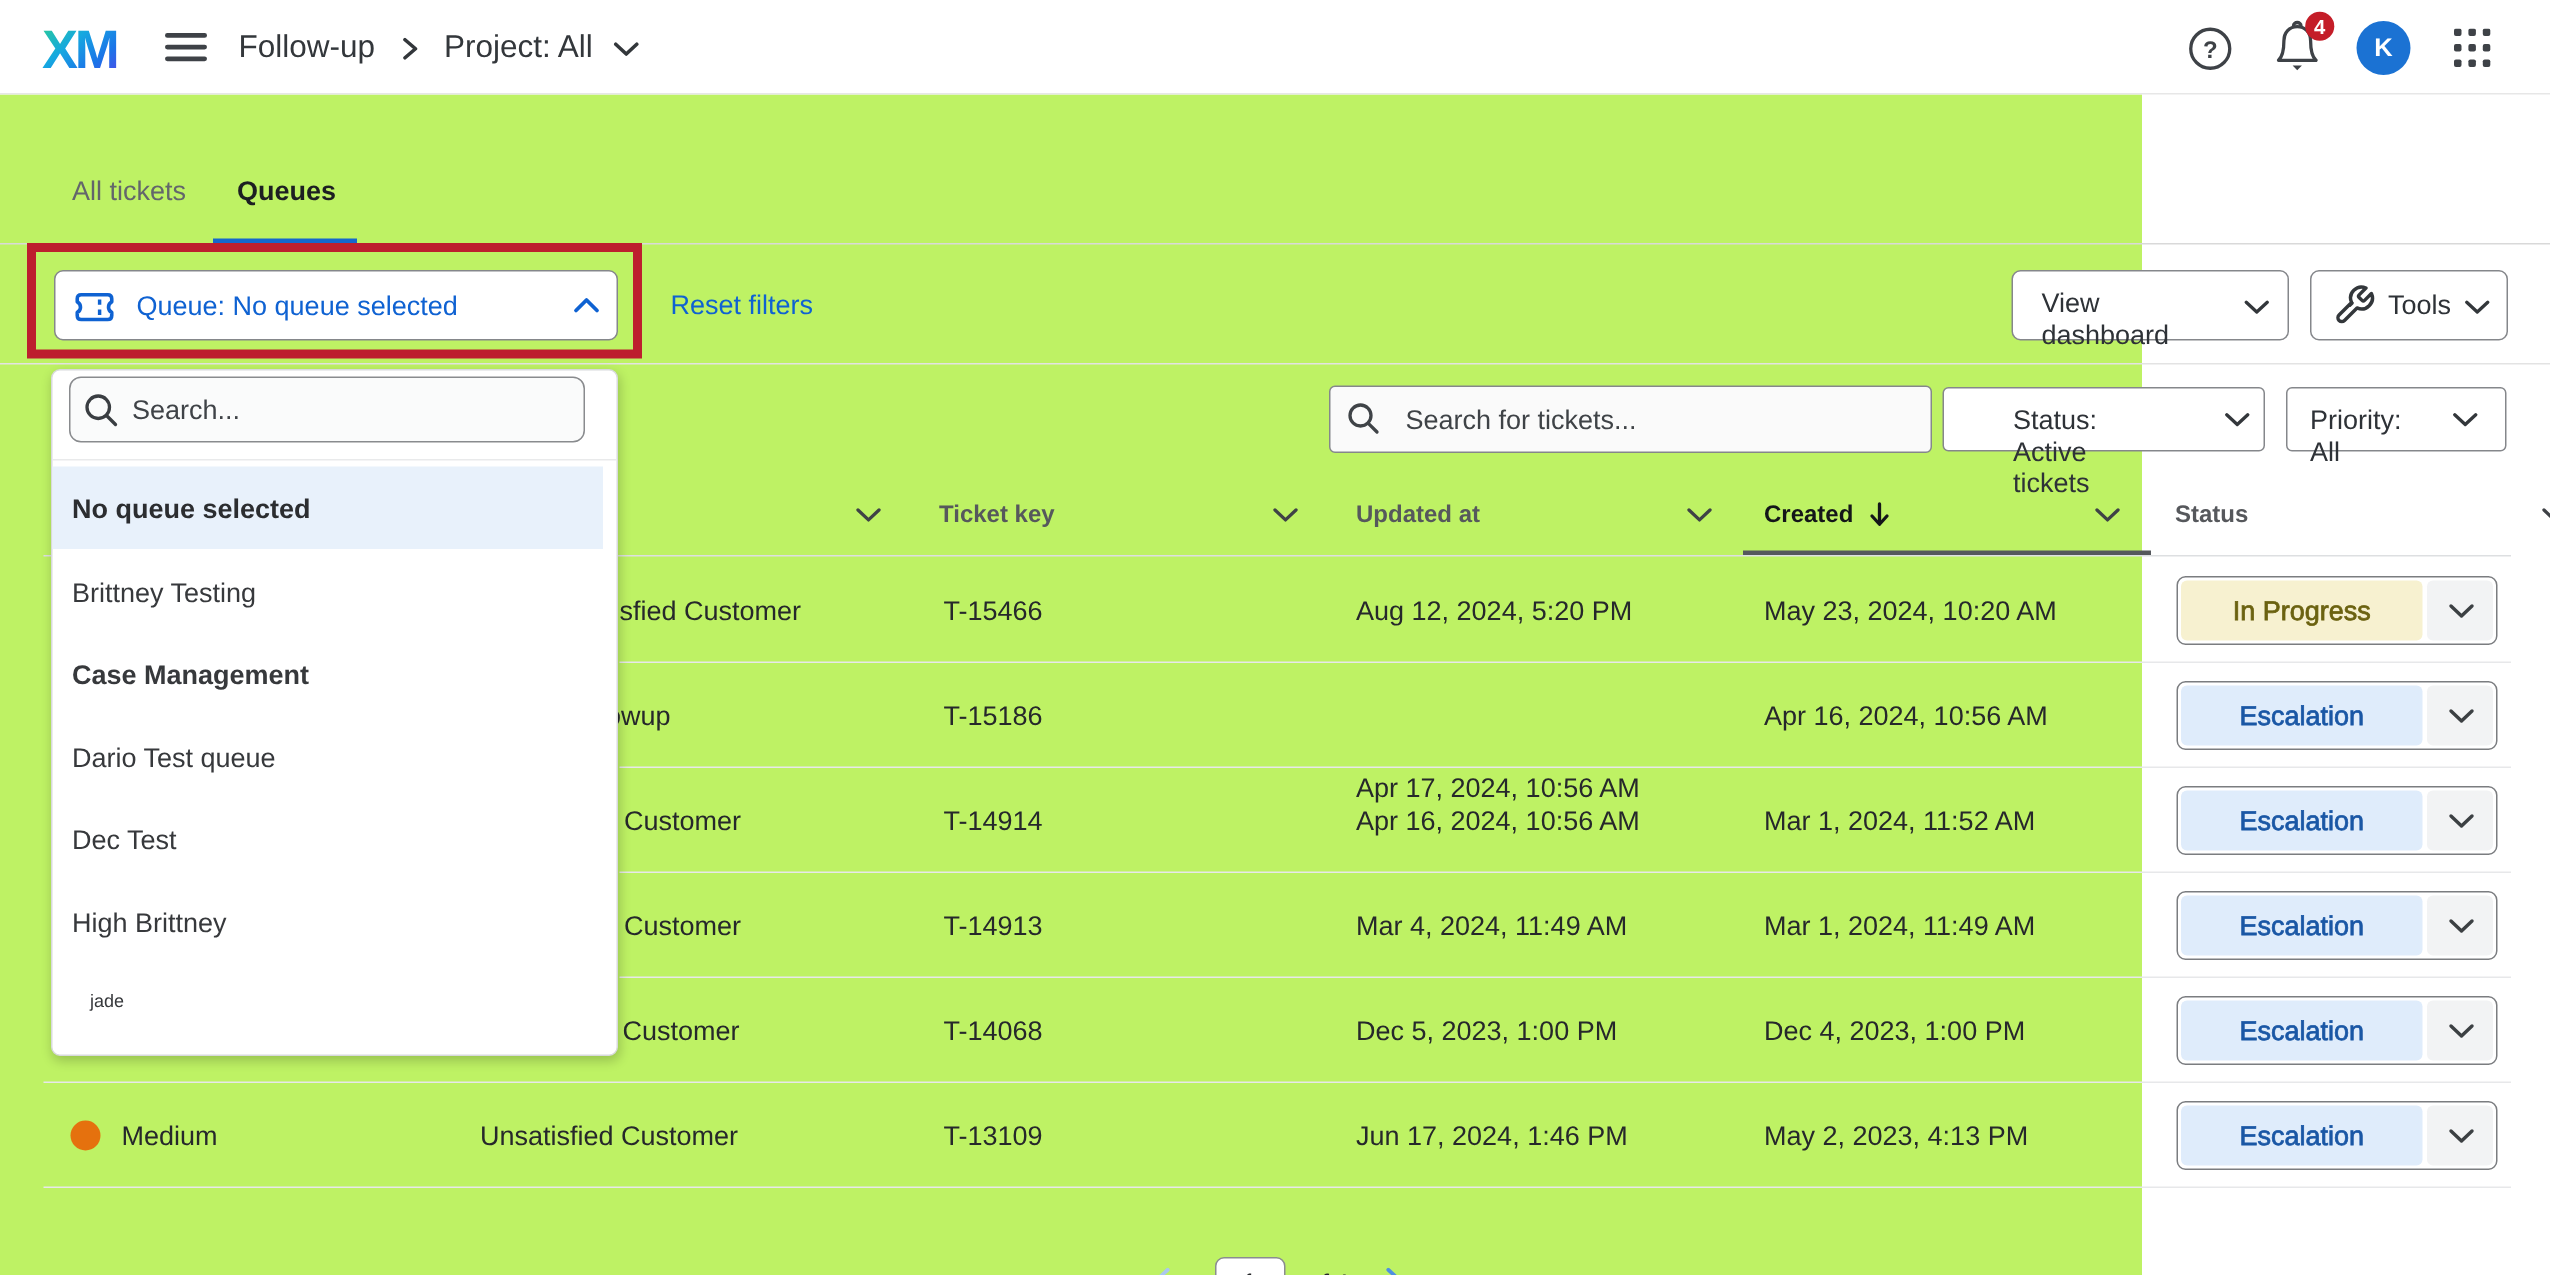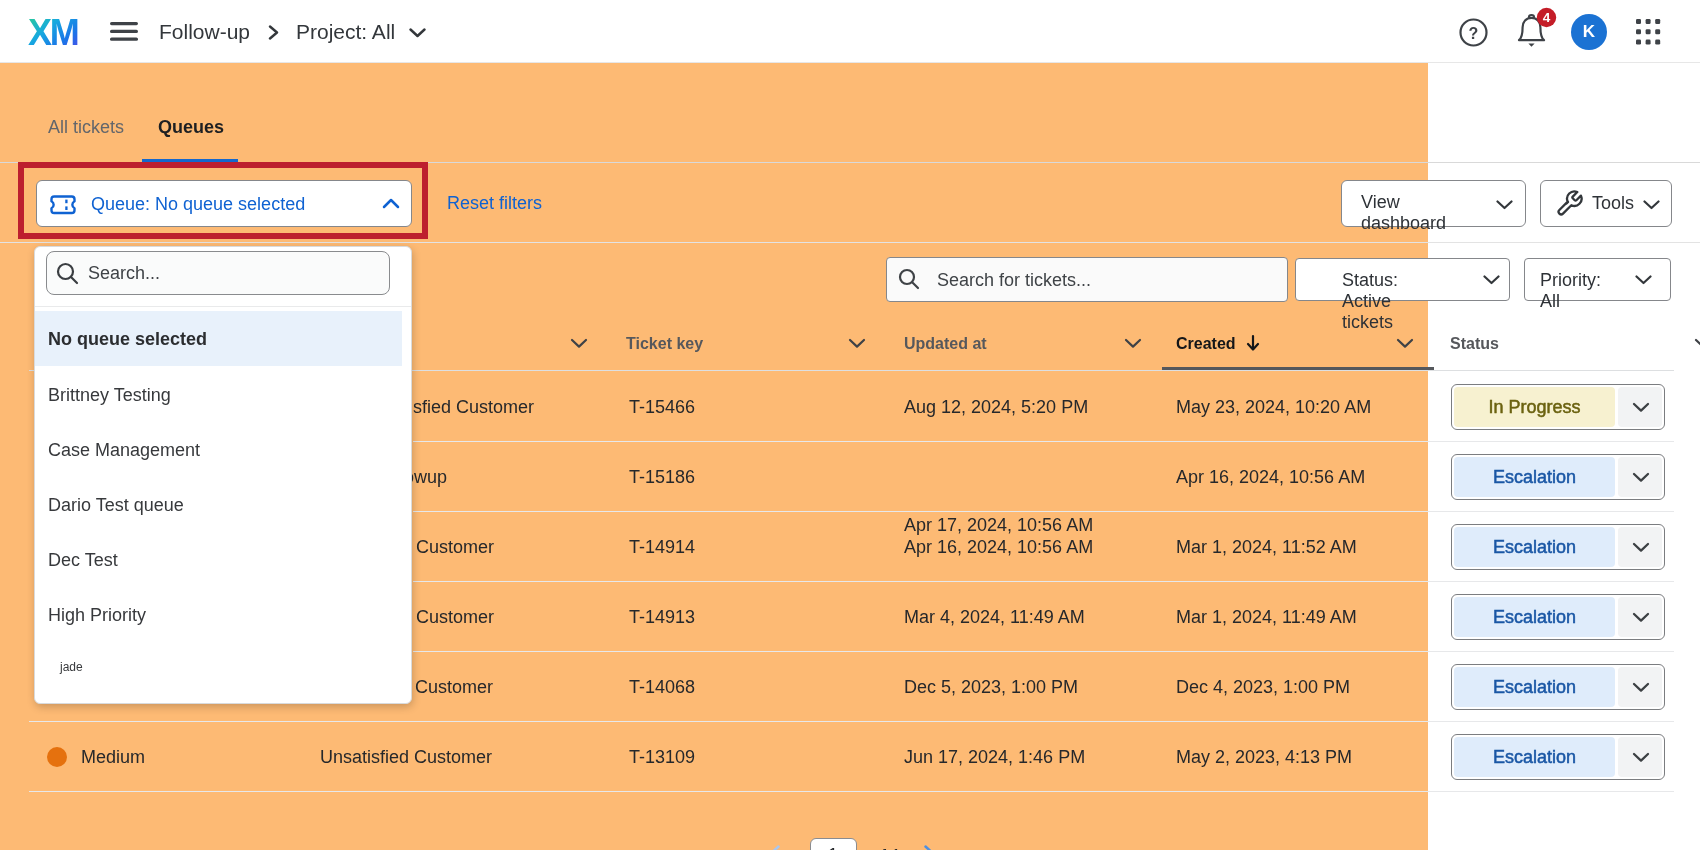--- a/index.html
+++ b/index.html
@@ -1,19 +1,19 @@
 <!DOCTYPE html>
 <html><head>
 <meta charset="utf-8">
 <style>
   * { margin:0; padding:0; box-sizing:border-box; }
   html,body { width:1700px; height:850px; overflow:hidden; background:#fff;
     font-family:"Liberation Sans", sans-serif; -webkit-font-smoothing:antialiased; }
   .abs { position:absolute; }
-  #stage { position:relative; width:1428px; height:850px; background:#fdba74; }
+  #stage { position:relative; width:1428px; height:850px; background:#bef264; }
   .ink { color:#26282b; }
 </style>
 </head>
 <body>
 <div id="stage">
 
   <div class="abs" style="left:0;top:0;width:1700px;height:63px;background:#fff;border-bottom:1px solid #e7e7e7;"></div>
   <svg class="abs" shape-rendering="geometricPrecision" style="left:28px;top:13px;" width="56" height="36" viewBox="0 0 56 36">
     <defs>
       <linearGradient id="xmg" x1="0" y1="0" x2="1" y2="1">
@@ -230,21 +230,21 @@
   <div class="abs" style="left:46px;top:251px;width:344px;height:44px;background:#fafbfb;border:1.5px solid #898b8e;border-radius:8px;z-index:6;"></div>
   <svg class="abs" style="left:56px;top:262px;z-index:7;" width="23" height="23" viewBox="0 0 23 23">
     <circle cx="9.5" cy="9.5" r="7.5" fill="none" stroke="#3a3e42" stroke-width="2.2"></circle>
     <line x1="15" y1="15" x2="21" y2="21" stroke="#3a3e42" stroke-width="2.2" stroke-linecap="round"></line>
   </svg>
   <div class="abs" style="left:88px;top:263px;font-size:18px;color:#3f4347;z-index:7;">Search...</div>
   <div class="abs" style="left:35px;top:306px;width:376px;height:1px;background:#e9eaeb;z-index:6;"></div>
   <div class="abs" style="left:35px;top:311px;width:367px;height:55px;background:#e8f1fb;z-index:6;"></div>
   <div class="abs" style="left:48px;top:329px;font-size:18px;font-weight:bold;color:#2b2d30;z-index:7;">No queue selected</div>
   <div class="abs" style="left:48px;top:385px;font-size:18px;color:#37393c;z-index:7;">Brittney Testing</div>
-  <div class="abs" style="left:48px;top:440px;font-size:18px;color:#37393c;z-index:7;">Case Management</div>
+  <div class="abs" style="left:48px;top:440px;font-size:18px;color:#37393c;z-index:7;font-weight:bold;">Case Management</div>
   <div class="abs" style="left:48px;top:495px;font-size:18px;color:#37393c;z-index:7;">Dario Test queue</div>
   <div class="abs" style="left:48px;top:550px;font-size:18px;color:#37393c;z-index:7;">Dec Test</div>
-  <div class="abs" style="left:48px;top:605px;font-size:18px;color:#37393c;z-index:7;">High Priority</div>
+  <div class="abs" style="left:48px;top:605px;font-size:18px;color:#37393c;z-index:7;">High Brittney</div>
   <div class="abs" style="left:60px;top:660px;font-size:12px;color:#37393c;z-index:7;">jade</div>
 
   <div class="abs" style="left:18px;top:162px;width:410px;height:77px;border:6px solid #bd1f2e;z-index:10;"></div>
 
 </div>
 
 </body></html>

